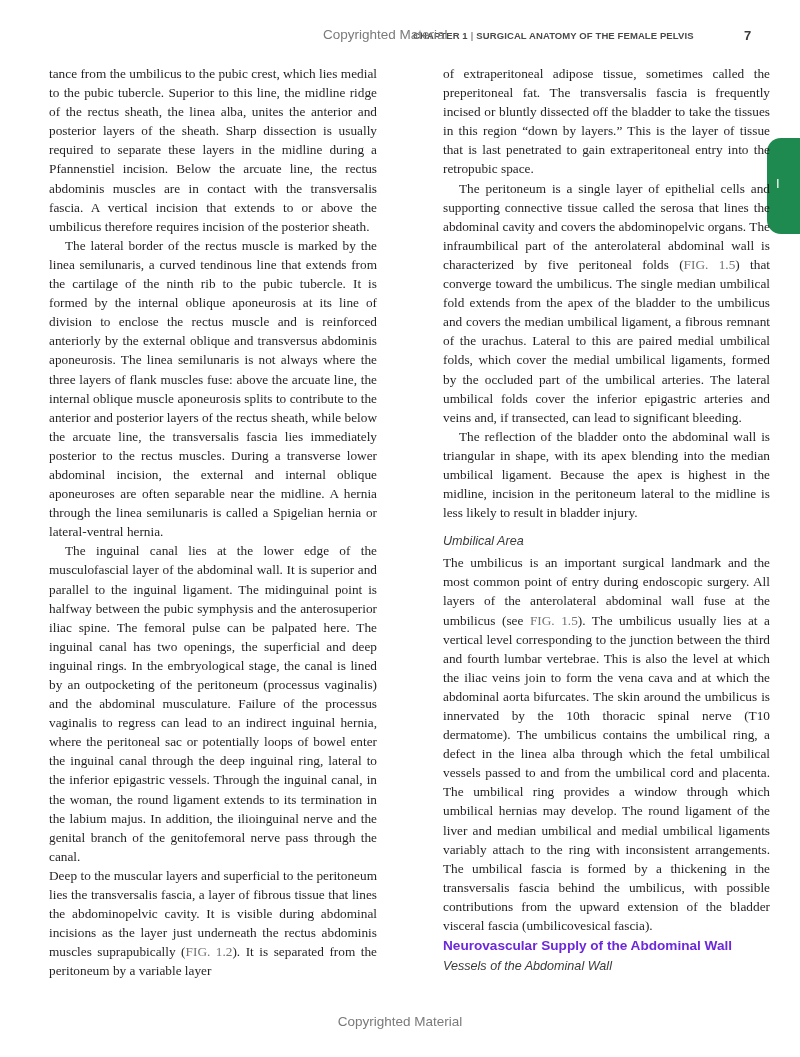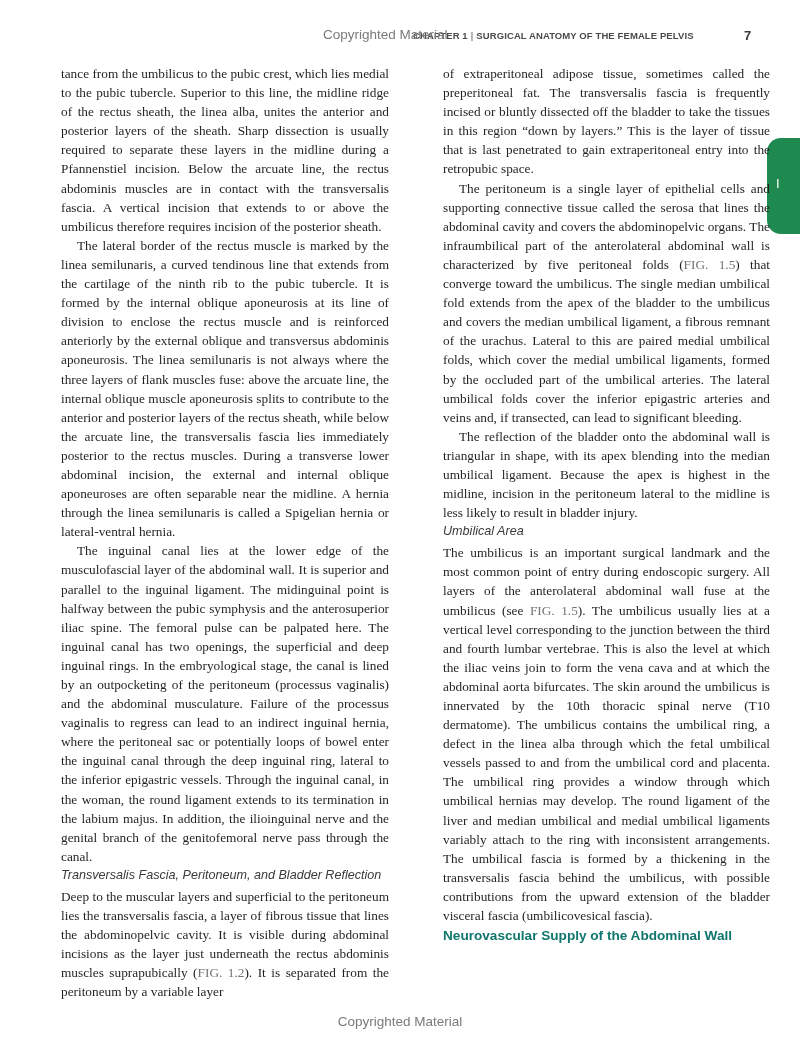--- a/index.html
+++ b/index.html
@@ -35,33 +35,33 @@
     .thumb-tab span {
       position: absolute; left: 9px; top: 38px;
       font-family: "Liberation Sans", "DejaVu Sans", sans-serif;
       color: #ffffff; font-size: 13px;
     }
     .col {
       position: absolute; top: 64px;
       font-size: 13.3px; line-height: 19.1px; text-align: justify;
       hyphens: manual;
     }
-    .col-left { left: 61px; width: 328px; }
+    .col-left { left: 49px; width: 328px; }
     .col-right { left: 443px; width: 327px; }
     .col p { margin: 0; }
     .col p.indent { text-indent: 16px; }
     .subhead {
       font-family: "Liberation Sans", "DejaVu Sans", sans-serif;
       font-style: italic; font-size: 12.6px; color: #3a3a3a;
       line-height: 19px; margin: 0; text-align: left;
     }
-    .subhead.spaced { margin-top: 0; margin-bottom: 2px; }
+    .subhead.spaced { margin-top: 10px; margin-bottom: 2px; }
     .headb {
       font-family: "Liberation Sans", "DejaVu Sans", sans-serif;
-      font-weight: bold; font-size: 13.6px; color: #0f766e;
+      font-weight: bold; font-size: 13.6px; color: #6d28d9;
       margin: 10px 0 0 0; line-height: 22px; text-align: left;
     }
     .figref { color: #737373; font-family: "Liberation Serif", serif; }
     .footer-watermark {
       position: absolute; top: 1014px; left: 0; width: 800px; text-align: center;
       font-family: "Liberation Sans", "DejaVu Sans", sans-serif;
       font-size: 13.5px; color: #7a7a7a;
     }
   </style>
 </head>
@@ -74,26 +74,26 @@
 </div>
 
 <div class="thumb-tab">
   <span>I</span>
 </div>
 
 <div class="col col-left">
   <p>tance from the umbilicus to the pubic crest, which lies medial to the pubic tubercle. Superior to this line, the midline ridge of the rectus sheath, the linea alba, unites the anterior and posterior layers of the sheath. Sharp dissection is usually required to separate these layers in the midline during a Pfannenstiel incision. Below the arcuate line, the rectus abdominis muscles are in contact with the transversalis fascia. A vertical incision that extends to or above the umbilicus therefore requires incision of the posterior sheath.</p>
   <p class="indent">The lateral border of the rectus muscle is marked by the linea semilunaris, a curved tendinous line that extends from the cartilage of the ninth rib to the pubic tubercle. It is formed by the internal oblique aponeurosis at its line of division to enclose the rectus muscle and is reinforced anteriorly by the external oblique and transversus abdominis aponeurosis. The linea semilunaris is not always where the three layers of flank muscles fuse: above the arcuate line, the internal oblique muscle aponeurosis splits to contribute to the anterior and posterior layers of the rectus sheath, while below the arcuate line, the transversalis fascia lies immediately posterior to the rectus muscles. During a transverse lower abdominal incision, the external and internal oblique aponeuroses are often separable near the midline. A hernia through the linea semilunaris is called a Spigelian hernia or lateral-ventral hernia.</p>
   <p class="indent">The inguinal canal lies at the lower edge of the musculofascial layer of the abdominal wall. It is superior and parallel to the inguinal ligament. The midinguinal point is halfway between the pubic symphysis and the anterosuperior iliac spine. The femoral pulse can be palpated here. The inguinal canal has two openings, the superficial and deep inguinal rings. In the embryological stage, the canal is lined by an outpocketing of the peritoneum (processus vaginalis) and the abdominal musculature. Failure of the processus vaginalis to regress can lead to an indirect inguinal hernia, where the peritoneal sac or potentially loops of bowel enter the inguinal canal through the deep inguinal ring, lateral to the inferior epigastric vessels. Through the inguinal canal, in the woman, the round ligament extends to its termination in the labium majus. In addition, the ilioinguinal nerve and the genital branch of the genitofemoral nerve pass through the canal.</p>
-  <p class="subhead spaced">Transversalis Fascia, Peritoneum, and Bladder Reflection</p>
   <p><span>Deep to the muscular layers and superficial to the peritoneum lies the transversalis fascia, a layer of fibrous tissue that lines the abdominopelvic cavity. It is visible during abdominal incisions as the layer just underneath the rectus abdominis muscles suprapubically (</span><span class="figref">FIG. 1.2</span><span>). It is separated from the peritoneum by a variable layer</span></p>
 </div>
 
 <div class="col col-right">
   <p>of extraperitoneal adipose tissue, sometimes called the preperitoneal fat. The transversalis fascia is frequently incised or bluntly dissected off the bladder to take the tissues in this region “down by layers.” This is the layer of tissue that is last penetrated to gain extraperitoneal entry into the retropubic space.</p>
   <p class="indent"><span>The peritoneum is a single layer of epithelial cells and supporting connective tissue called the serosa that lines the abdominal cavity and covers the abdominopelvic organs. The infraumbilical part of the anterolateral abdominal wall is characterized by five peritoneal folds (</span><span class="figref">FIG. 1.5</span><span>) that converge toward the umbilicus. The single median umbilical fold extends from the apex of the bladder to the umbilicus and covers the median umbilical ligament, a fibrous remnant of the urachus. Lateral to this are paired medial umbilical folds, which cover the medial umbilical ligaments, formed by the occluded part of the umbilical arteries. The lateral umbilical folds cover the inferior epigastric arteries and veins and, if transected, can lead to significant bleeding.</span></p>
   <p class="indent">The reflection of the bladder onto the abdominal wall is triangular in shape, with its apex blending into the median umbilical ligament. Because the apex is highest in the midline, incision in the peritoneum lateral to the midline is less likely to result in bladder injury.</p>
   <p class="subhead spaced">Umbilical Area</p>
   <p><span>The umbilicus is an important surgical landmark and the most common point of entry during endoscopic surgery. All layers of the anterolateral abdominal wall fuse at the umbilicus (see </span><span class="figref">FIG. 1.5</span><span>). The umbilicus usually lies at a vertical level corresponding to the junction between the third and fourth lumbar vertebrae. This is also the level at which the iliac veins join to form the vena cava and at which the abdominal aorta bifurcates. The skin around the umbilicus is innervated by the 10th thoracic spinal nerve (T10 dermatome). The umbilicus contains the umbilical ring, a defect in the linea alba through which the fetal umbilical vessels passed to and from the umbilical cord and placenta. The umbilical ring provides a window through which umbilical hernias may develop. The round ligament of the liver and median umbilical and medial umbilical ligaments variably attach to the ring with inconsistent arrangements. The umbilical fascia is formed by a thickening in the transversalis fascia behind the umbilicus, with possible contributions from the upward extension of the bladder visceral fascia (umbilicovesical fascia).</span></p>
   <p class="headb">Neurovascular Supply of the Abdominal Wall</p>
+  <p class="subhead">Vessels of the Abdominal Wall</p>
 </div>
 
 <div class="footer-watermark">Copyrighted Material</div>
 
 </body></html>

